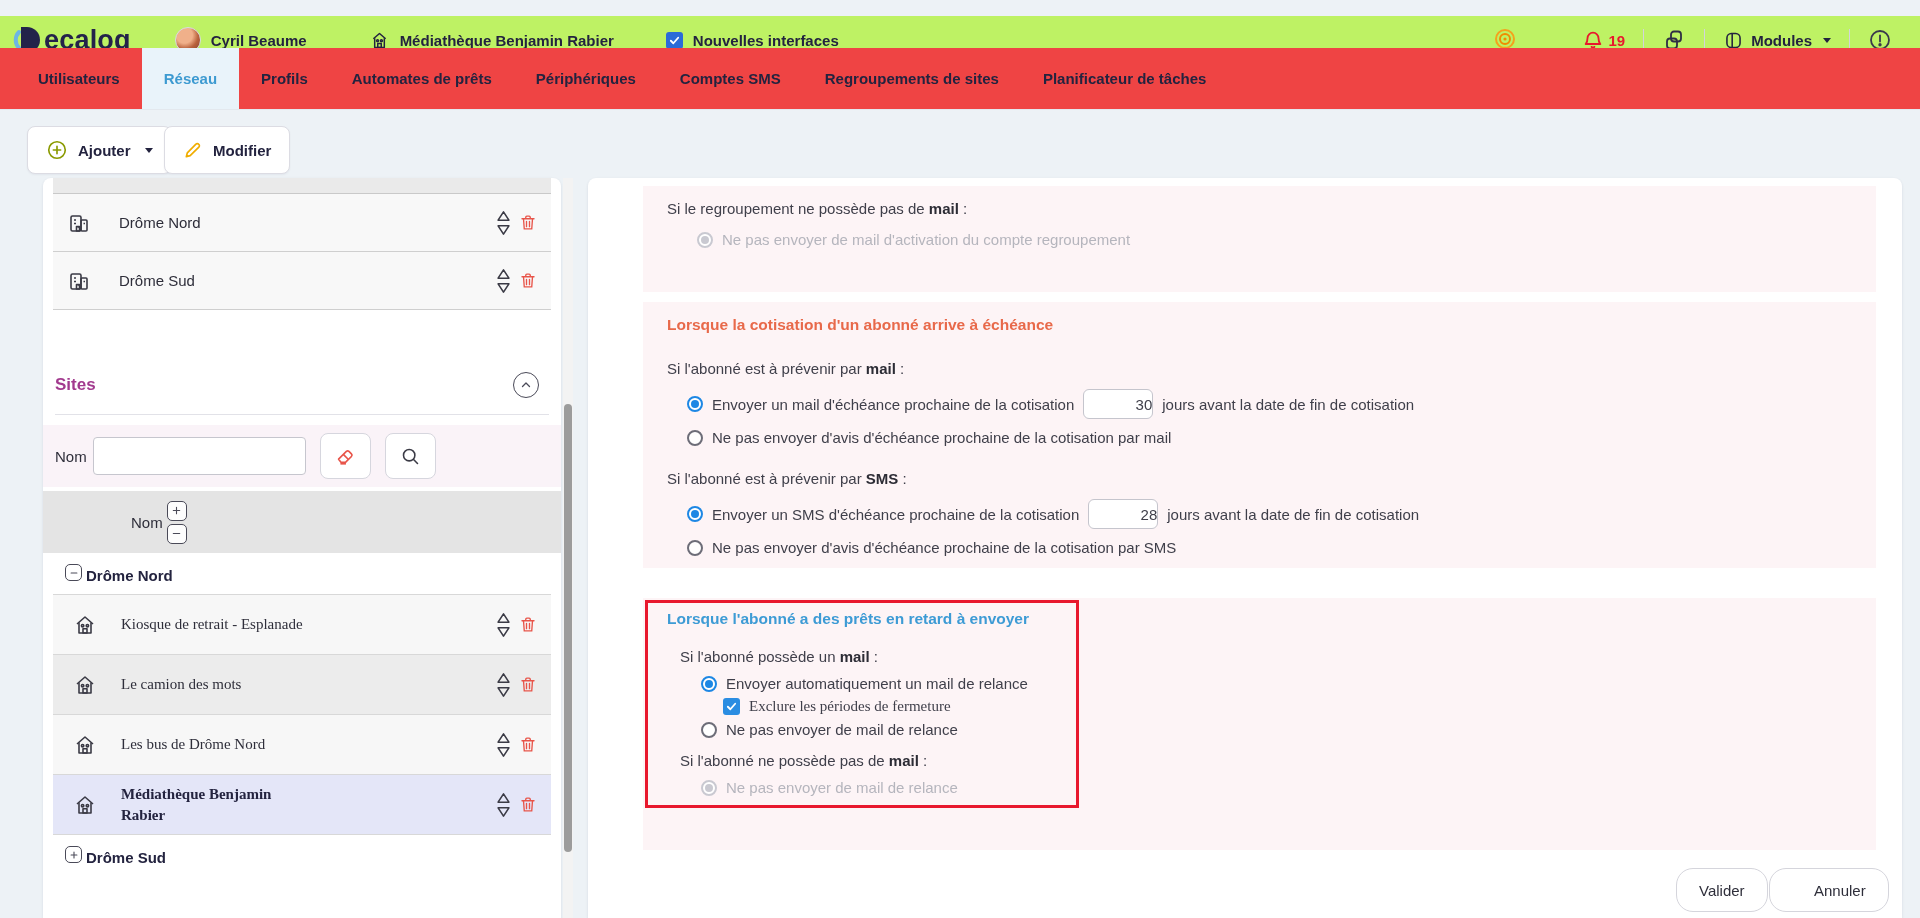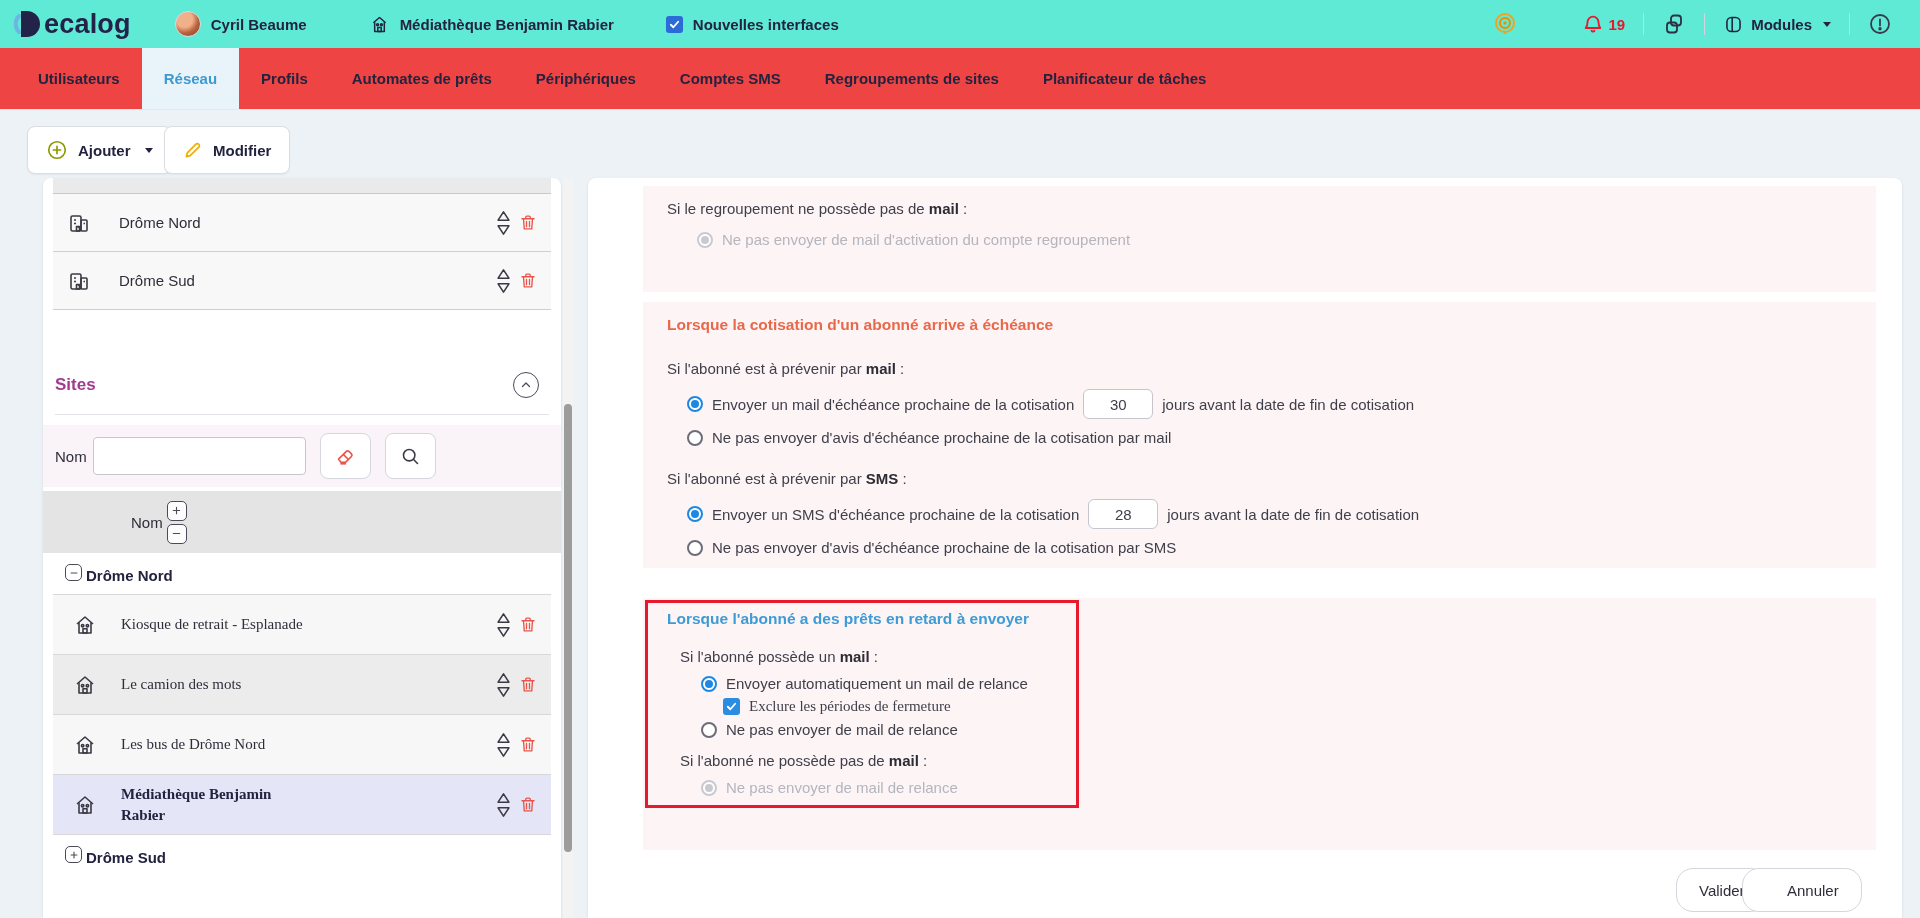--- a/index.html
+++ b/index.html
@@ -1,21 +1,21 @@
 <!DOCTYPE html>
 <html><head>
 <meta charset="utf-8">
 <style>
   * { margin:0; padding:0; box-sizing:border-box; }
   html,body { width:1920px; height:918px; overflow:hidden; }
   body { font-family:"Liberation Sans", sans-serif; background:#edf2f6; color:#2a2a3c; }
   .stage { position:relative; width:1920px; height:918px; }
 
   
-  .header { position:absolute; left:0; top:0; width:1920px; height:48px; background:#5eead4;
+  .header { position:absolute; left:0; top:16px; width:1920px; height:48px; background:#bef264;
             display:flex; align-items:center; padding:0 28px 0 12px; }
   .logo { display:flex; align-items:center; gap:2px; }
   .logo-text { font-size:27px; font-weight:800; color:#23234a; letter-spacing:.2px; }
   .hgroup { display:flex; align-items:center; gap:10px; font-size:15px; font-weight:700; color:#23233f; }
   .avatar { width:26px; height:26px; border-radius:50%;
             background:radial-gradient(circle at 35% 30%, #f0b08a 0 35%, #b9623c 60%, #7e3f2a 100%);
             border:1px solid #d9d9e2; }
   .hsep { width:1px; height:22px; background:#d3d3dc; margin:0 18px; }
   .hicons { display:flex; align-items:center; margin-left:auto; }
   .badge-num { color:#e8182d; font-weight:800; font-size:15px; margin-left:4px; }
@@ -117,30 +117,30 @@
            background:#fff; flex:none; cursor:pointer; }
   .radio.sel { border-color:#1d87e4; }
   .radio.sel::after { content:""; position:absolute; inset:2px; background:#1d87e4; border-radius:50%; }
   .radio.dis { border-color:#c9c9d1; cursor:default; }
   .radio.dis.sel::after { background:#c9c9d1; }
 
   .cb-body { width:17px; height:17px; border-radius:3px; background:#2b8de2; display:inline-flex;
              align-items:center; justify-content:center; flex:none; cursor:pointer; }
 
   .num-input { width:70px; height:30px; border:1px solid #c5c5cd; border-radius:6px; background:#fff;
-               text-align:center; font-size:15px; color:#3f3f4a; font-family:"Liberation Sans",sans-serif; }
+               text-align:right; font-size:15px; color:#3f3f4a; font-family:"Liberation Sans",sans-serif; }
 
   .redbox { position:absolute; left:2px; top:2px; width:434px; height:208px;
             border:3px solid #e8182d; pointer-events:none; }
 
   .footer-btn { position:absolute; top:690px; height:44px; background:#fff; border:1px solid #d5d5dc;
                 border-radius:17px; font-size:15px; color:#2e2e3a; cursor:pointer; padding:0 22px;
                 font-family:"Liberation Sans",sans-serif; }
   #btn-valider { left:1088px; }
-  #btn-annuler { left:1154px;padding-left:44px; }
+  #btn-annuler { left:1181px;padding-left:44px; }
 
   .ico { display:inline-flex; flex:none; }
 </style>
 </head>
 <body>
 
 <div class="stage">
 
   <div class="header">
     <div class="logo">

